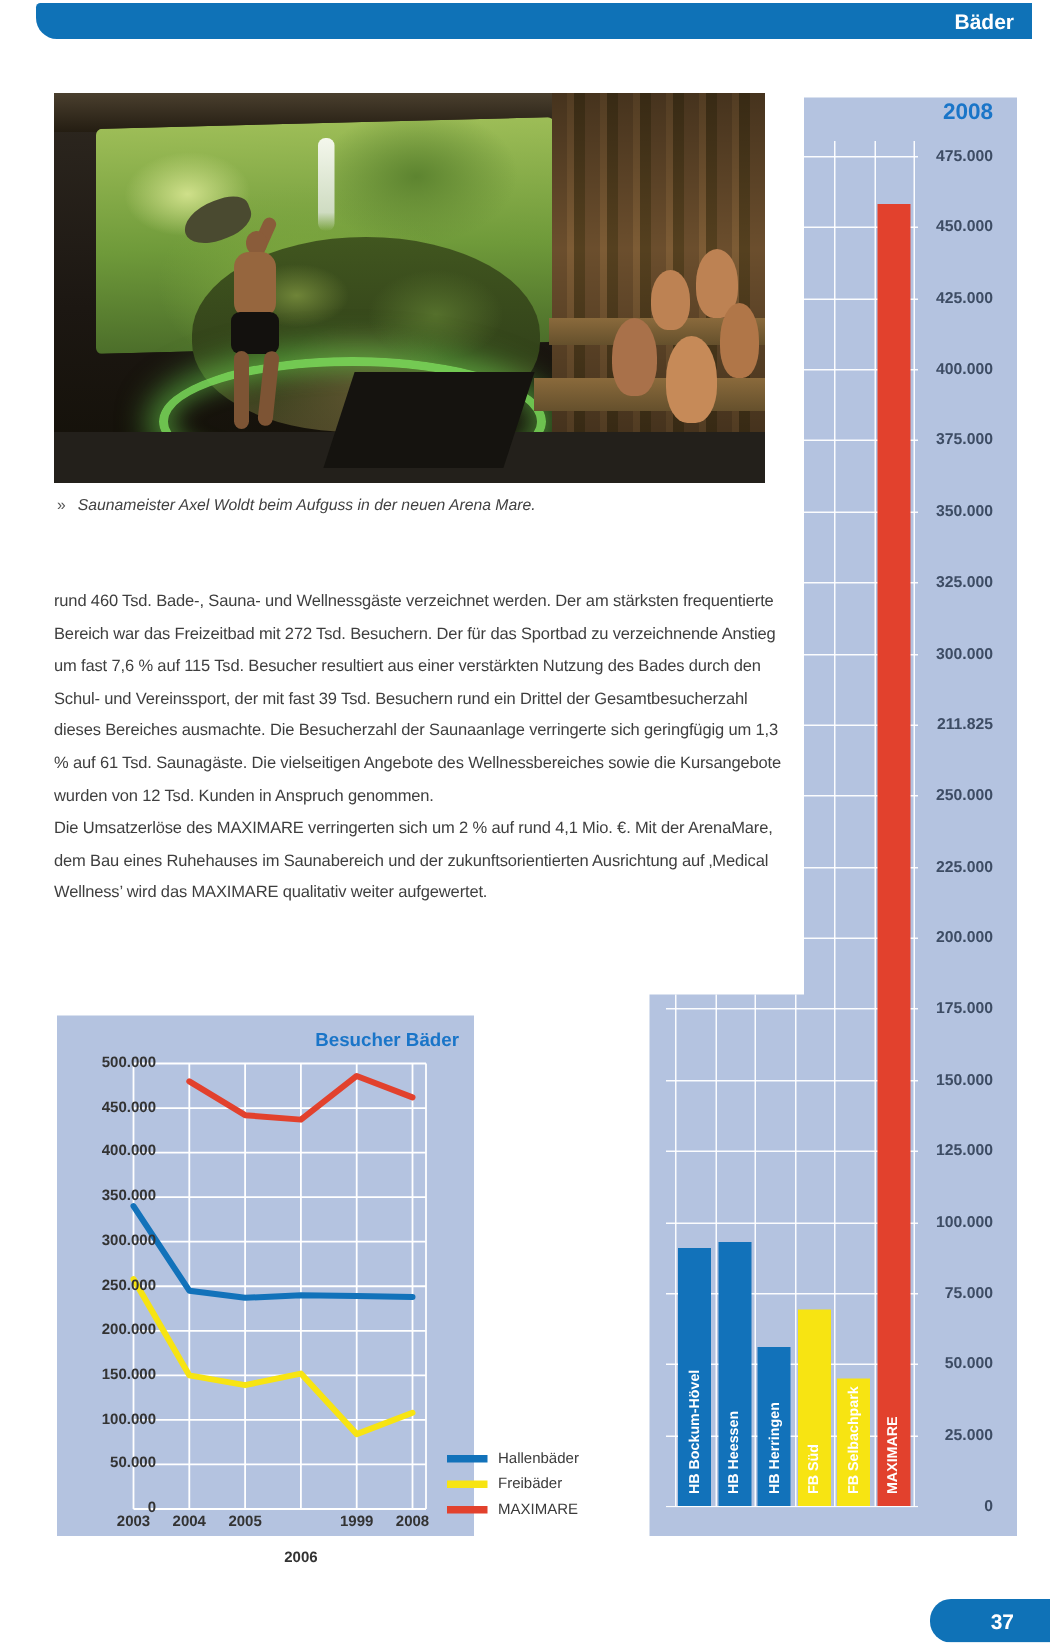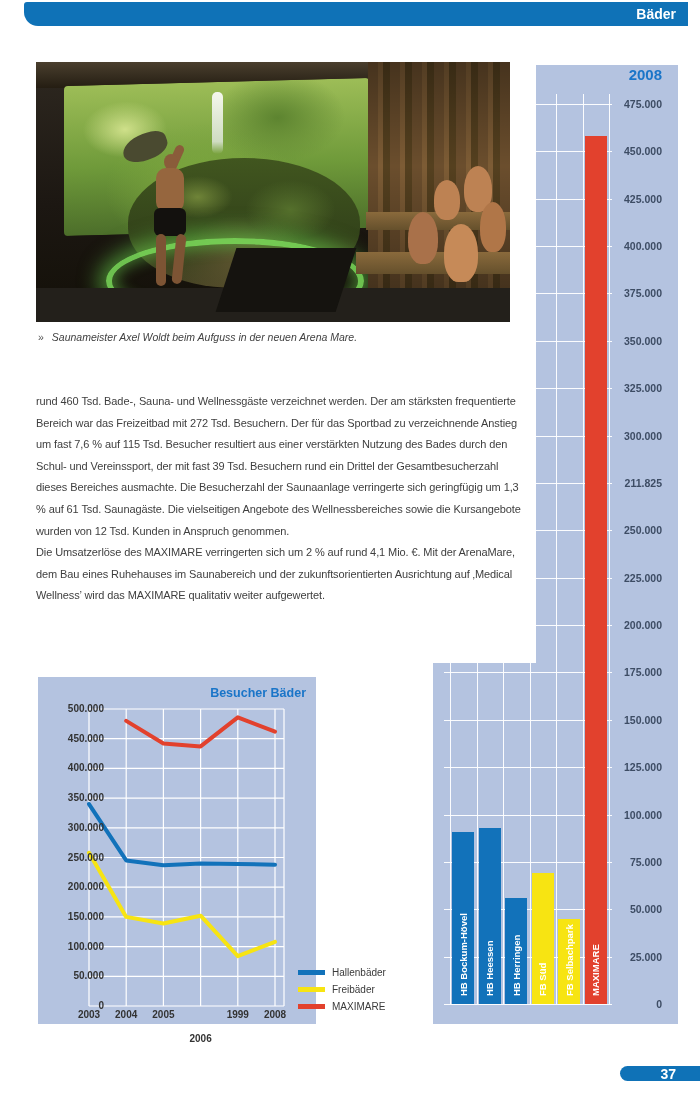--- a/index.html
+++ b/index.html
@@ -79,21 +79,21 @@
   .bar-plot{position:absolute;left:444px;top:94px;width:168px;height:911px;
             clip-path:polygon(92px 0px,168px 0px,168px 911px,0px 911px,0px 569px,92px 569px);}
   .hgrid{position:absolute;left:0;width:168px;height:1px;background:rgba(255,255,255,.95);}
   .vgrid{position:absolute;top:0;width:1px;height:910px;background:rgba(255,255,255,.95);}
   .bar{position:absolute;width:22px;}
   .bar-lab{position:absolute;white-space:nowrap;font-size:9.5px;font-weight:bold;color:#fff;
            transform:rotate(-90deg);transform-origin:0 0;}
   .ytickR{position:absolute;left:590px;width:72px;text-align:right;font-size:10.5px;font-weight:bold;
           color:#3d4c64;height:12px;line-height:12px;}
   
-  .page-tab{position:absolute;left:620px;top:1066px;width:80px;height:15px;background:#0f72b7;
+  .page-tab{position:absolute;left:620px;top:1066px;width:80px;height:29px;background:#0f72b7;
             border-radius:14px 0 0 14px;display:flex;align-items:center;justify-content:flex-end;}
   .page-tab span{color:#fff;font-weight:bold;font-size:14px;padding-right:24px;}
 </style>
 </head>
 <body>
 
 <div class="page">
 
   <div class="hdr-bar">
     <span>Bäder</span>

